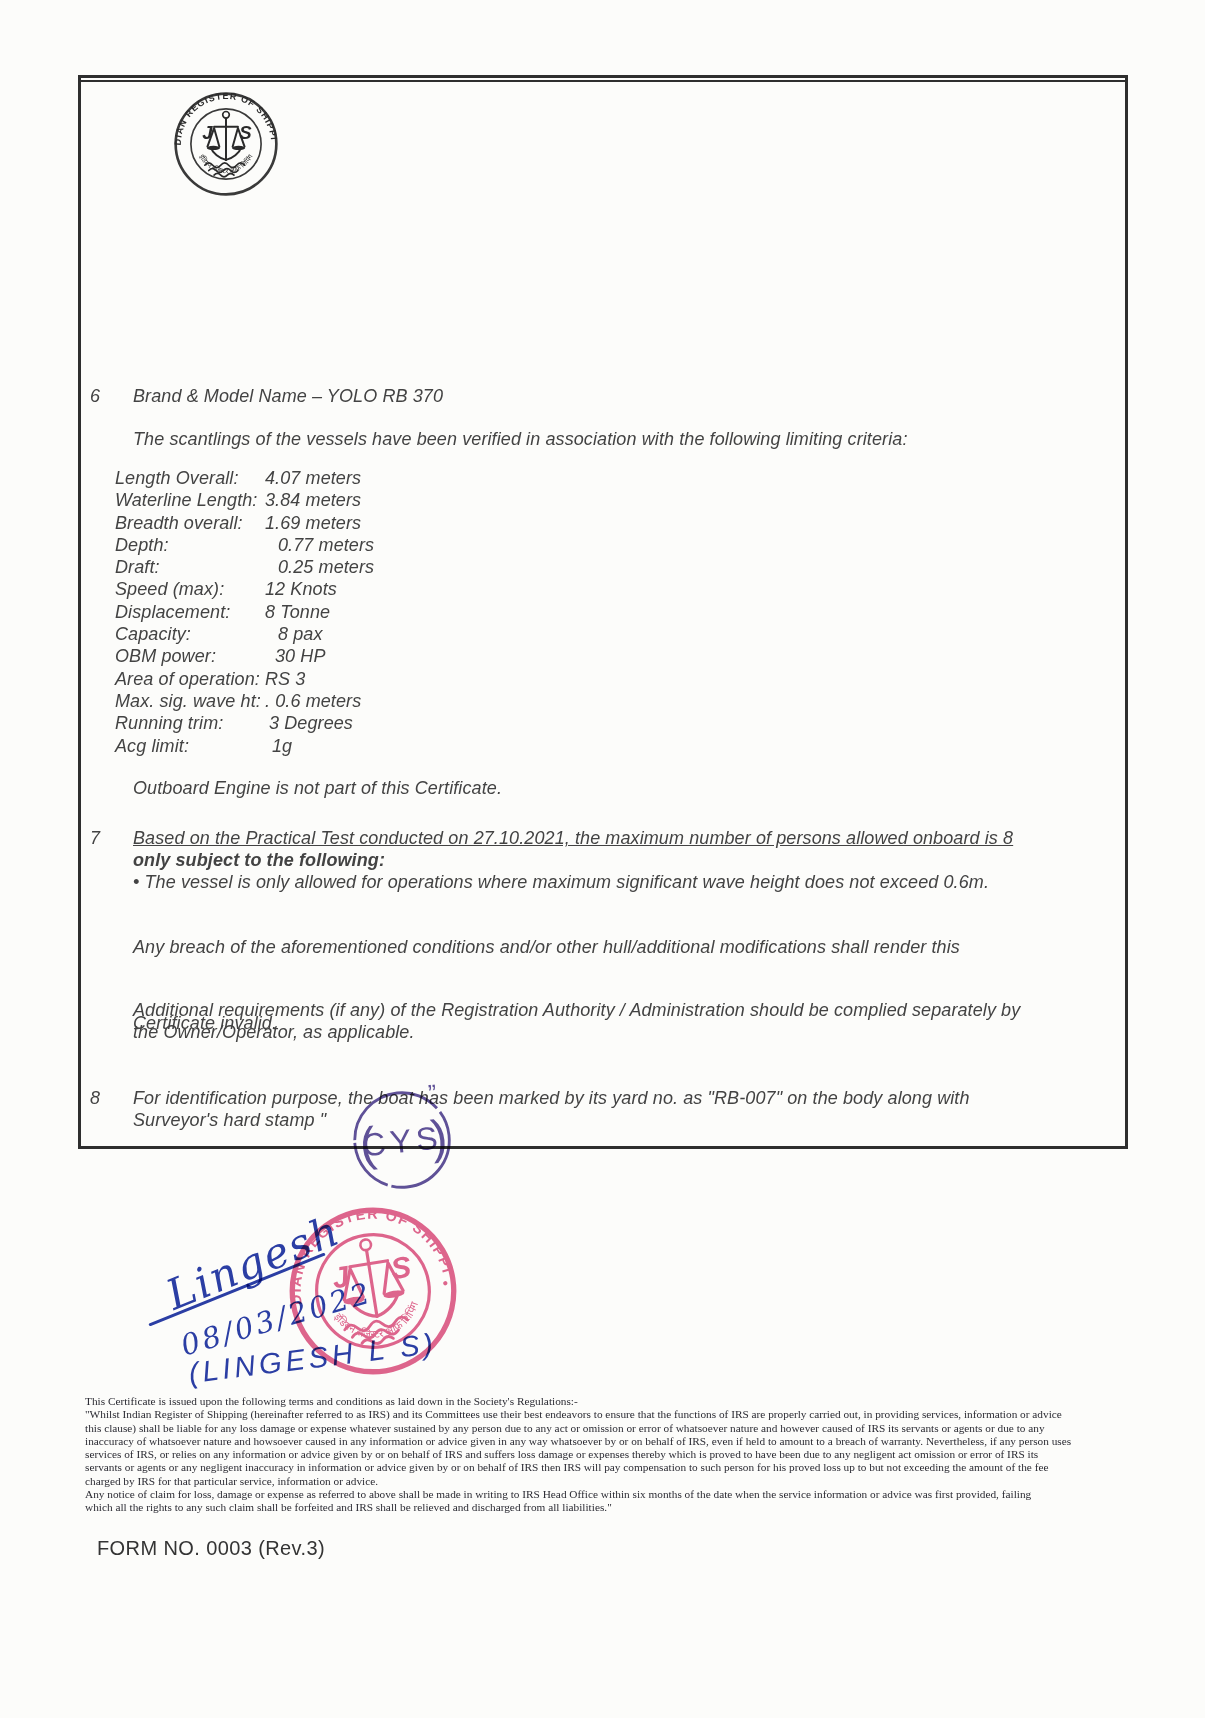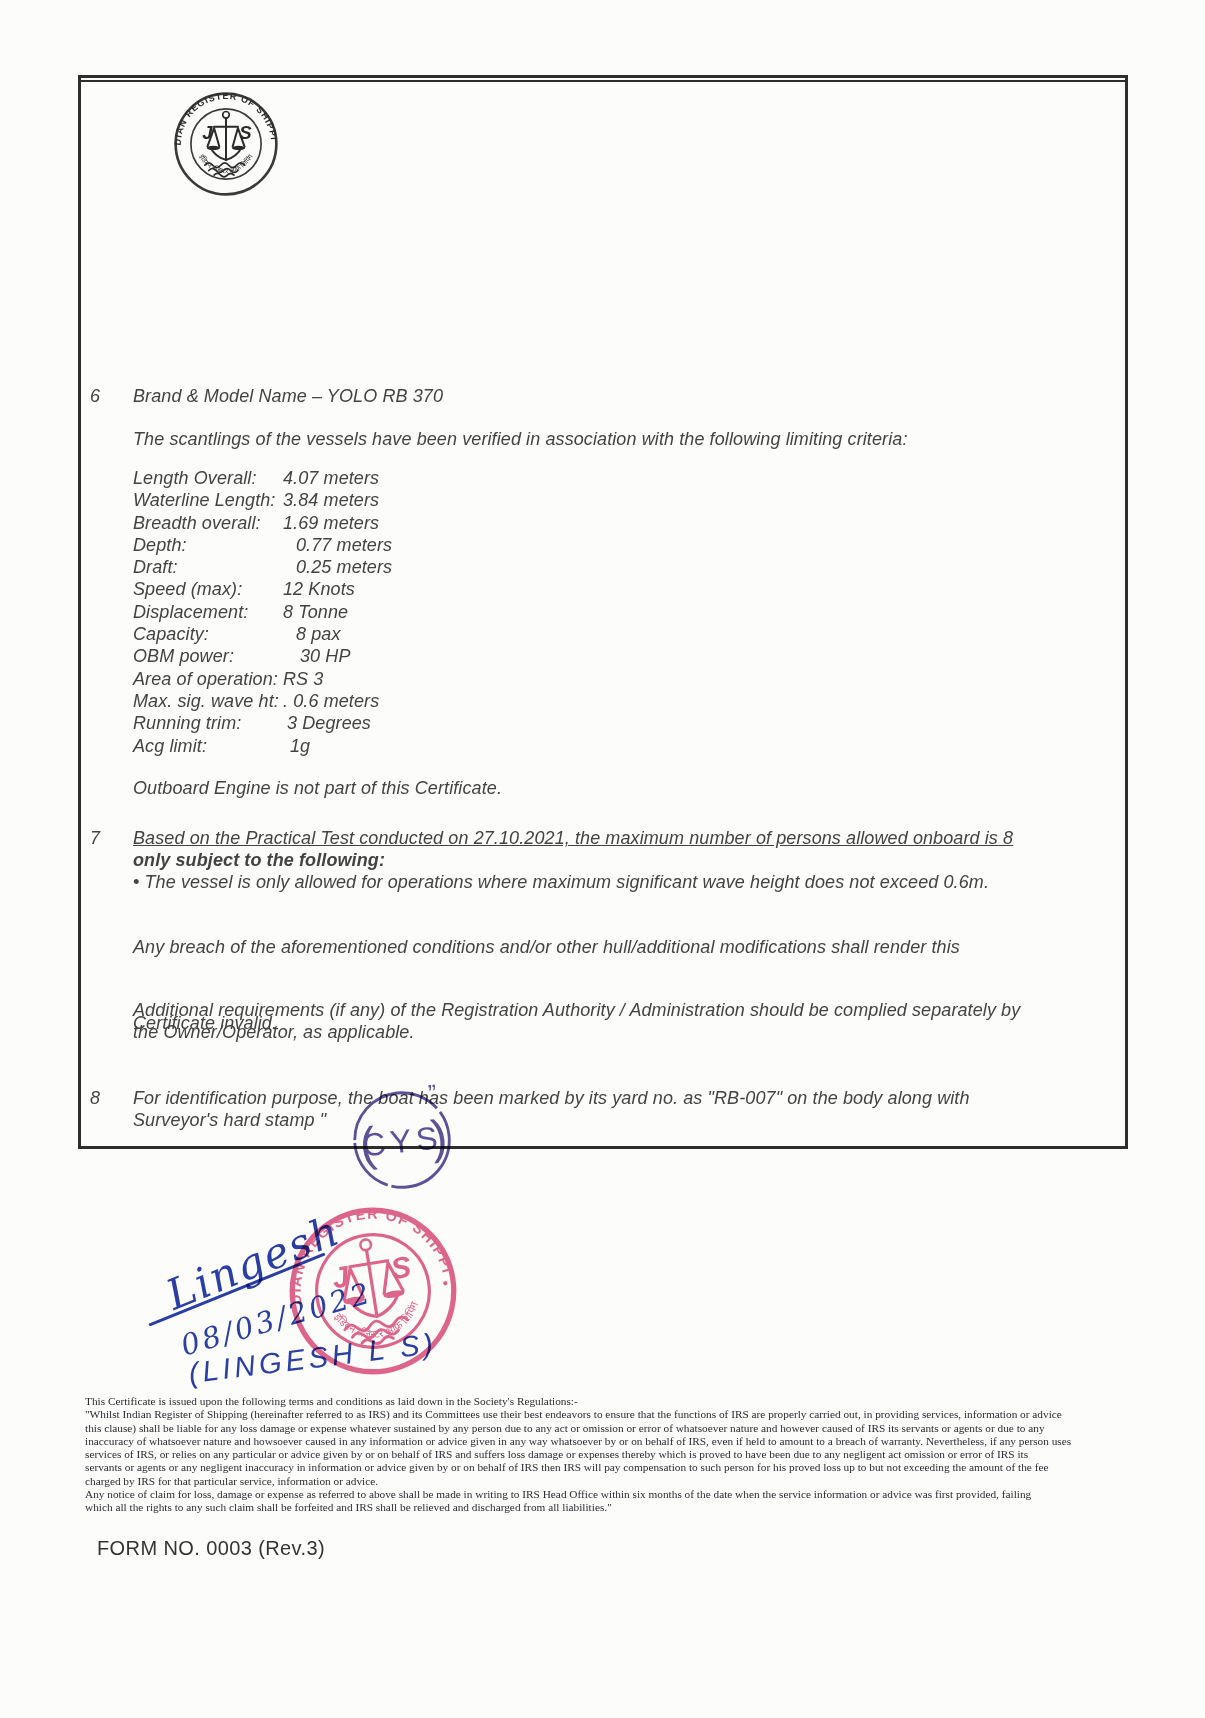--- a/index.html
+++ b/index.html
@@ -90,21 +90,21 @@
         <path d="M54,120 q5.5,-6 11,0 t11,0 t11,0 t11,0"></path>
         <path d="M62,127 q5,-5 10,0 t10,0 t10,0"></path>
       </g>
     </g>
   </svg>
 
   <div class="it num" style="top:385px;">6</div>
   <div class="it txt" style="top:385px;">Brand &amp; Model Name – YOLO RB 370</div>
   <div class="it txt" style="top:428px;">The scantlings of the vessels have been verified in association with the following limiting criteria:</div>
 
-  <div class="abs" style="left:133px;top:467px;">
+  <div class="abs" style="left:115px;top:467px;">
     <div class="it spec-row">
         <span class="spec-label">Length Overall:</span>
         <span>4.07 meters</span>
       </div>
     <div class="it spec-row">
         <span class="spec-label">Waterline Length:</span>
         <span>3.84 meters</span>
       </div>
     <div class="it spec-row">
         <span class="spec-label">Breadth overall:</span>
@@ -125,21 +125,21 @@
     <div class="it spec-row">
         <span class="spec-label">Displacement:</span>
         <span>8 Tonne</span>
       </div>
     <div class="it spec-row">
         <span class="spec-label">Capacity:</span>
         <span style="margin-left:13px;">8 pax</span>
       </div>
     <div class="it spec-row">
         <span class="spec-label">OBM power:</span>
-        <span style="margin-left:17px;">30 HP</span>
+        <span style="margin-left:10px;">30 HP</span>
       </div>
     <div class="it spec-row">
         <span class="spec-label">Area of operation:</span>
         <span>RS 3</span>
       </div>
     <div class="it spec-row">
         <span class="spec-label">Max. sig. wave ht:</span>
         <span>. 0.6 meters</span>
       </div>
     <div class="it spec-row">
@@ -218,21 +218,21 @@
   <div class="sig sig-name">Lingesh</div>
   <div class="sig sig-underline"></div>
   <div class="sig sig-date">08/03/2022</div>
   <div class="sig sig-printed">(LINGESH L S)</div>
 
   <div class="terms">
     <div>This Certificate is issued upon the following terms and conditions as laid down in the Society's Regulations:-</div>
     <div>"Whilst Indian Register of Shipping (hereinafter referred to as IRS) and its Committees use their best endeavors to ensure that the functions of IRS are properly carried out, in providing services, information or advice</div>
     <div>this clause) shall be liable for any loss damage or expense whatever sustained by any person due to any act or omission or error of whatsoever nature and however caused of IRS its servants or agents or due to any</div>
     <div>inaccuracy of whatsoever nature and howsoever caused in any information or advice given in any way whatsoever by or on behalf of IRS, even if held to amount to a breach of warranty. Nevertheless, if any person uses</div>
-    <div>services of IRS, or relies on any particular or advice given by or on behalf of IRS and suffers loss damage or expenses thereby which is proved to have been due to any negligent act omission or error of IRS its</div>
+    <div>services of IRS, or relies on any information or advice given by or on behalf of IRS and suffers loss damage or expenses thereby which is proved to have been due to any negligent act omission or error of IRS its</div>
     <div>servants or agents or any negligent inaccuracy in information or advice given by or on behalf of IRS then IRS will pay compensation to such person for his proved loss up to but not exceeding the amount of the fee</div>
     <div>charged by IRS for that particular service, information or advice.</div>
     <div>Any notice of claim for loss, damage or expense as referred to above shall be made in writing to IRS Head Office within six months of the date when the service information or advice was first provided, failing</div>
     <div>which all the rights to any such claim shall be forfeited and IRS shall be relieved and discharged from all liabilities."</div>
   </div>
 
   <div class="form-no">FORM NO. 0003 (Rev.3)</div>
 
 </div>
 

